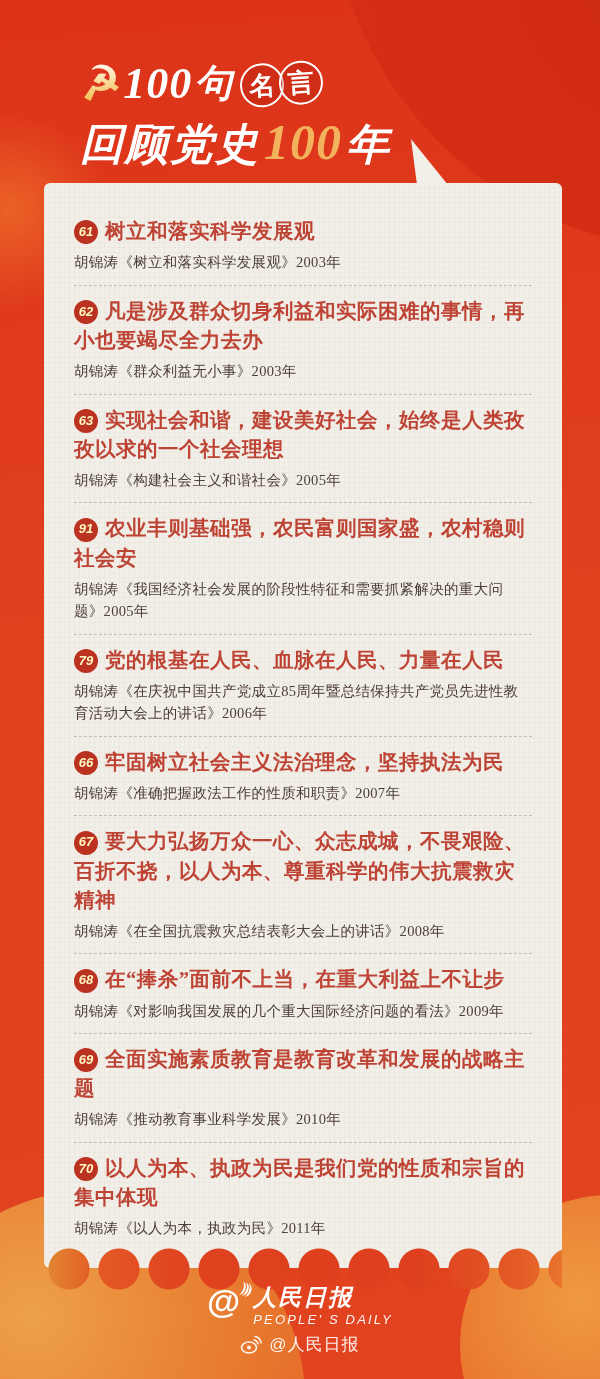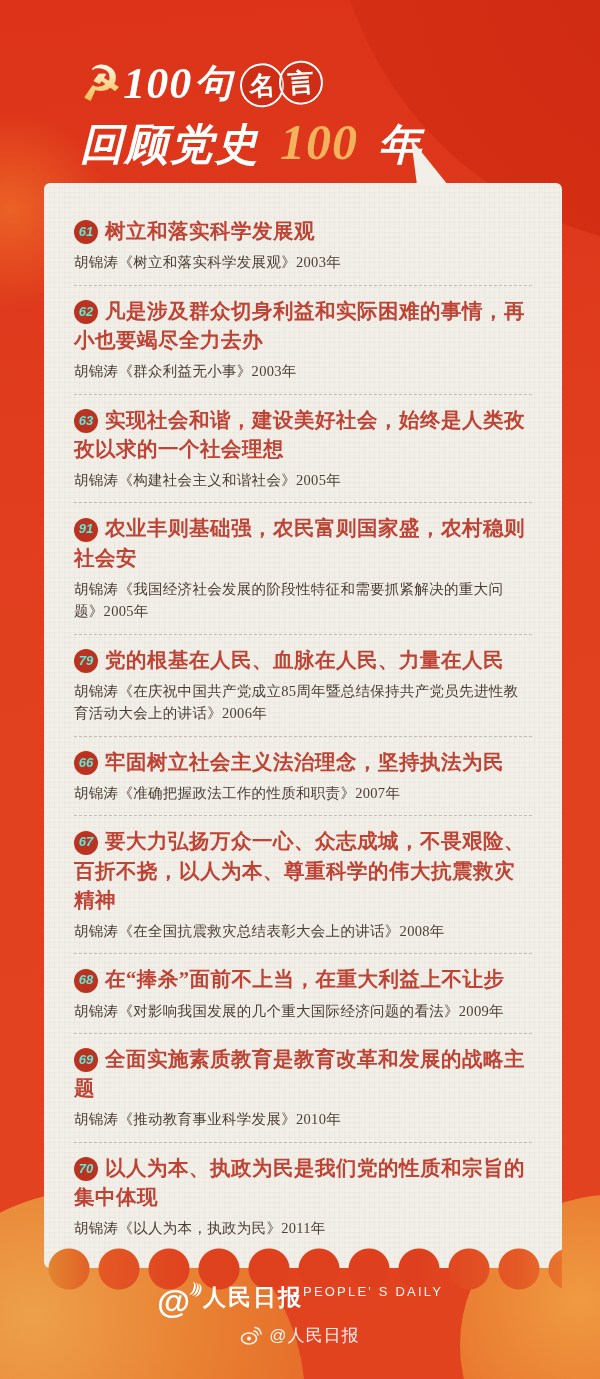--- a/index.html
+++ b/index.html
@@ -30,21 +30,21 @@
   .h-num1{font-size:44px; letter-spacing:1px;}
   .h-unit1{font-size:38px; margin-left:2px;}
   .name-badges{display:flex; margin-left:8px; transform:rotate(-4deg); font-style:normal;}
   .name-badge{
     width:40px; height:40px; border-radius:50%;
     border:2.5px solid #ffffff; background:rgba(171,26,10,.28);
     display:flex; align-items:center; justify-content:center;
     font-size:26px; font-weight:bold; color:#fff;
   }
   .name-badge + .name-badge{margin-left:-5px;}
-  .h-line2{display:flex; align-items:baseline; font-weight:bold; font-style:italic; margin-top:4px;gap:16px;}
+  .h-line2{display:flex; align-items:baseline; font-weight:bold; font-style:italic; margin-top:4px;}
   .h-pre2{font-size:43px; letter-spacing:2px;}
   .h-num2{font-size:50px; color:#f2b35c; margin:0 4px; letter-spacing:1px;}
   .h-suf2{font-size:43px;}
 
   
   .card{
     position:absolute; left:44px; top:183px; width:518px; height:1085px; z-index:1;
     background:#f2efe8; border-radius:6px; overflow:hidden;
     box-sizing:border-box; padding:34px 30px 0 30px;
   }
@@ -59,21 +59,21 @@
     background:#f2efe8; clip-path:polygon(18% 0%, 92% 100%, 30% 100%);
   }
   .sep{border-top:1.5px dashed #c6bfb3; margin:11px 0 11px 0;}
   .quote{
     margin:0; color:#bf4334; font-weight:bold;
     font-size:20.5px; line-height:1.42; letter-spacing:.5px;
   }
   .badge{
     display:inline-flex; align-items:center; justify-content:center;
     width:24px; height:24px; border-radius:50%; background:#bc3220;
-    color:#5eead4; font-size:13px; font-style:italic; font-weight:bold;
+    color:#fef9c3; font-size:13px; font-style:italic; font-weight:bold;
     letter-spacing:0; margin-right:7px; transform:translateY(-2px);
     font-family:"Liberation Sans", sans-serif;
   }
   .source{
     margin:5px 0 0 0; color:#4b3d35; font-size:14.5px; line-height:1.55;
     letter-spacing:.3px;
   }
 
   
   .scallops{
@@ -84,21 +84,21 @@
     mask-image:radial-gradient(circle 21px at 25px 22px, #000 20px, transparent 21px);
     mask-size:50px 44px; mask-repeat:repeat-x;
   }
 
   
   .footer{position:absolute; left:0; top:1284px; width:600px; z-index:4;
     display:flex; flex-direction:column; align-items:center; color:#fff;}
   .brand-row{display:flex; align-items:flex-start;}
   .at-mark{font-size:34px; font-weight:bold; line-height:1; font-family:"Liberation Sans", sans-serif;}
   .at-waves{font-size:15px; font-weight:bold; transform:rotate(18deg) translateY(-4px); letter-spacing:-2px;}
-  .brand-col{display:flex; flex-direction:row; margin-left:4px;}
+  .brand-col{display:flex; flex-direction:column; margin-left:4px;font-style:italic;}
   .brand-cn{font-size:23px; font-weight:bold; letter-spacing:2px; line-height:1.2;}
   .brand-en{font-size:13px; letter-spacing:2.2px; opacity:.95; font-family:"Liberation Sans", sans-serif;}
   .weibo-row{display:flex; align-items:center; margin-top:6px; opacity:.92;}
   .weibo-icon{margin-right:7px; display:inline-flex;}
   .weibo-handle{font-size:17px; letter-spacing:1px; font-family:"Liberation Sans", sans-serif;}
 </style>
 </head>
 <body>
 
 <div class="page">

